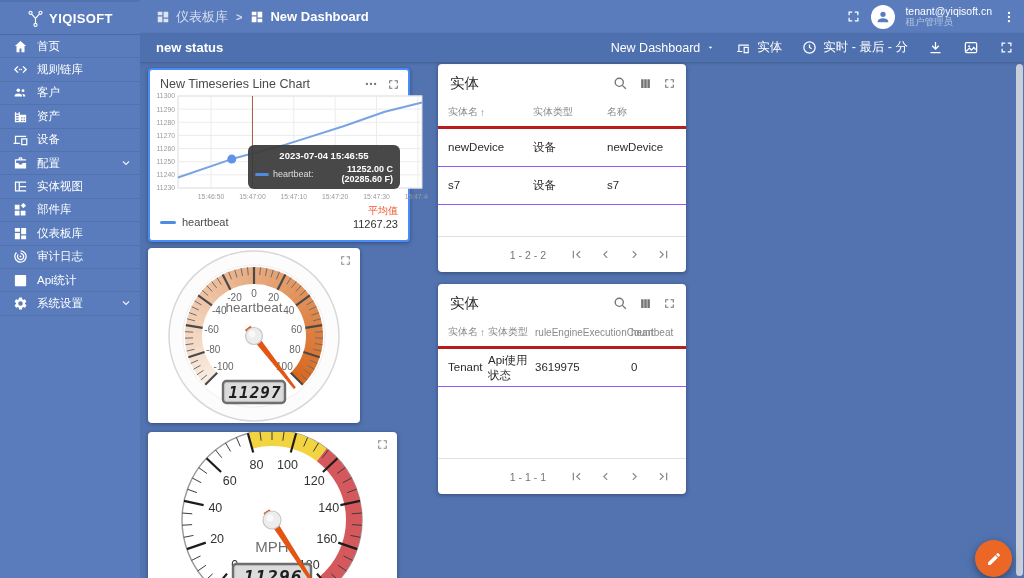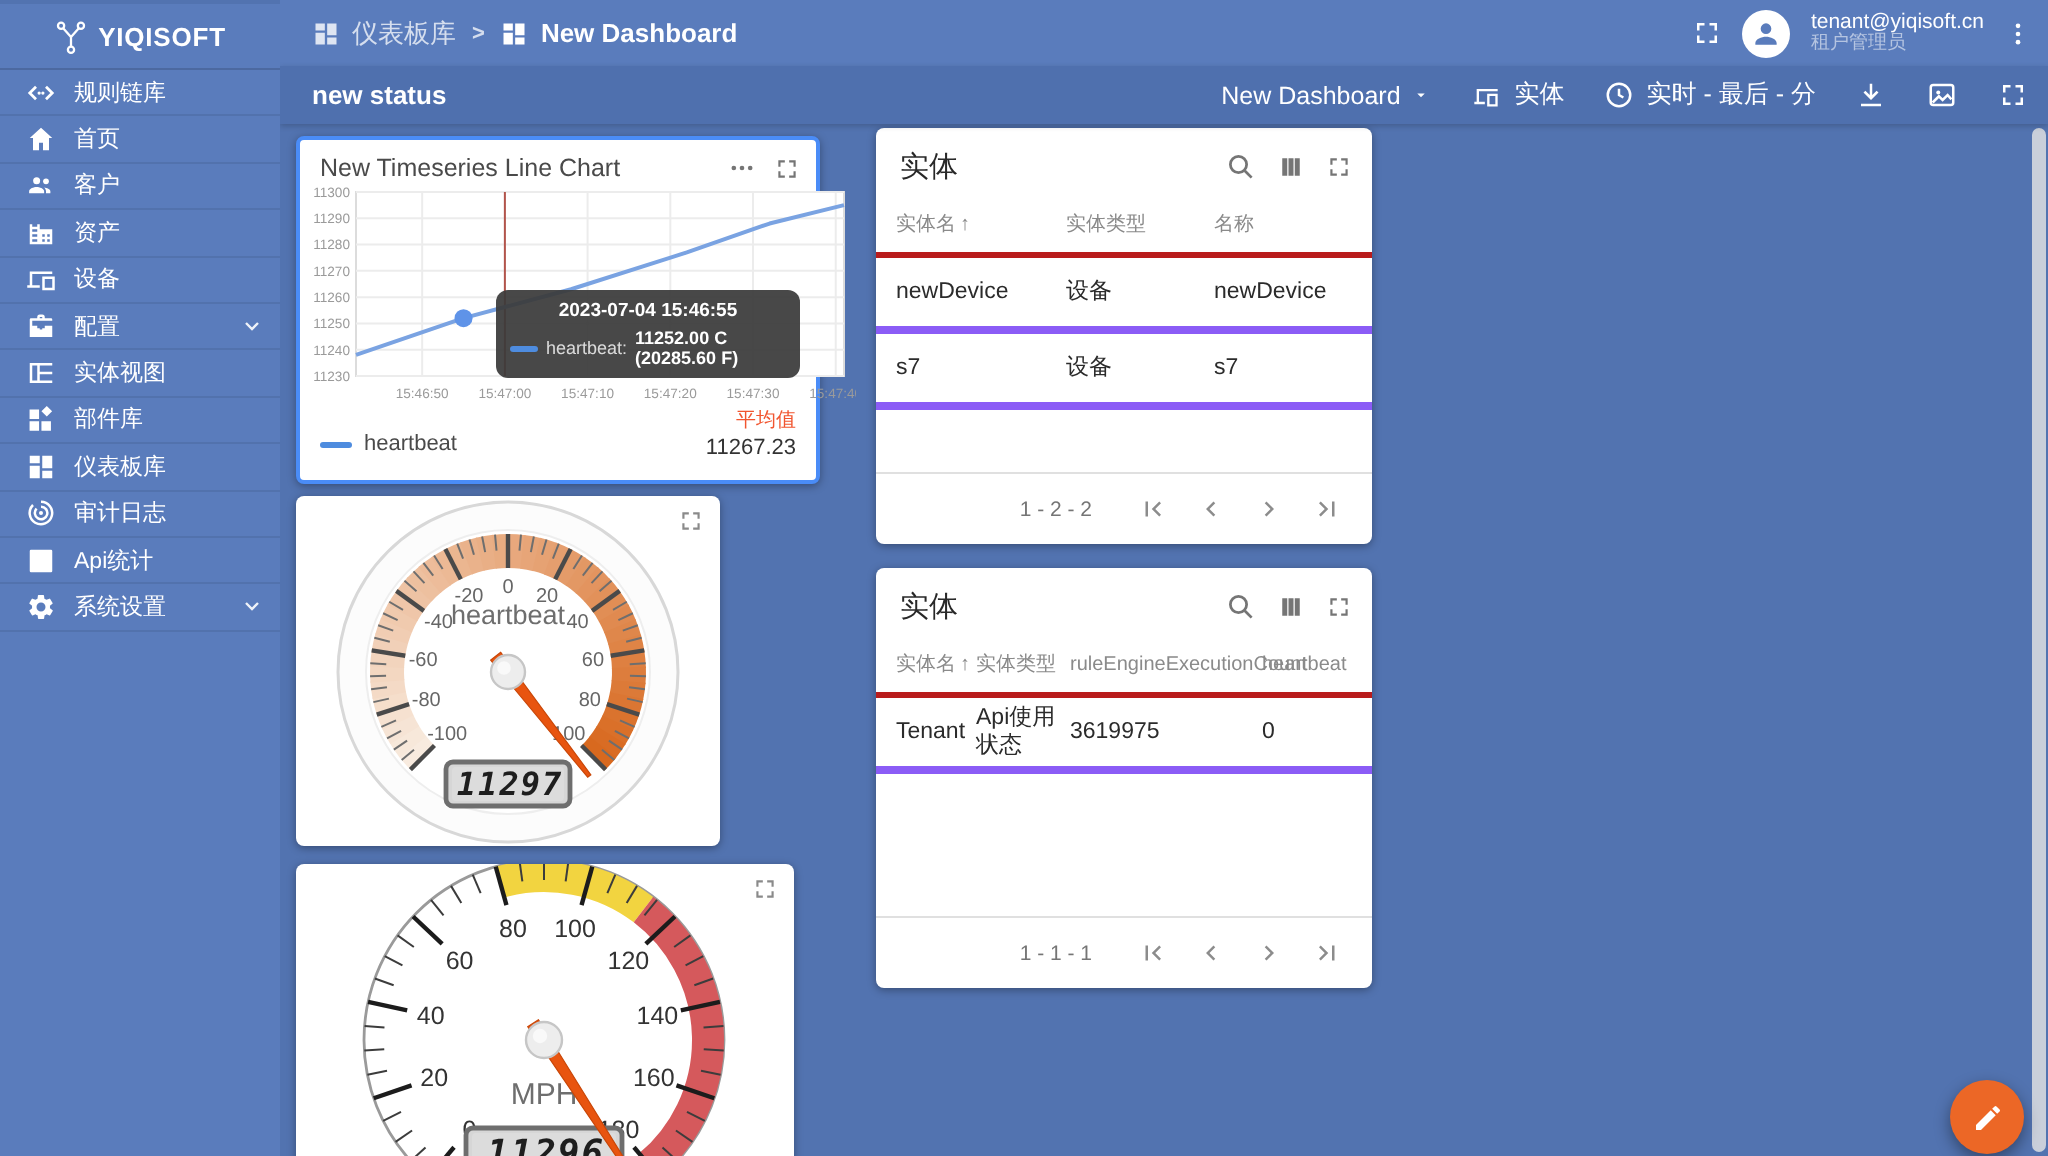--- a/index.html
+++ b/index.html
@@ -44,41 +44,41 @@
 
   
   .chart-card { left:8px; top:6px; width:262px; height:174px; border:2px solid #4a8cf7; }
   .chart-head { display:flex; align-items:center; padding:7px 8px 2px 10px; }
   .chart-title { flex:1; font-size:12.5px; color:#4a4a4a; }
   .chart-head .icon-btn { color:#757575; margin-left:8px; }
   .chart-wrap { position:relative; }
   .tooltip { position:absolute; left:98px; top:52px; width:152px; background:rgba(58,58,58,0.93);
              border-radius:6px; padding:5px 7px; color:#fff; z-index:3; }
   .tooltip .tt-date { text-align:center; font-size:9.5px; font-weight:bold; margin-bottom:3px; }
-  .tooltip .tt-row { display:flex; align-items:center; gap:4px; font-size:9px; }
+  .tooltip .tt-row { display:flex; align-items:center; gap:4px; font-size:9px;text-align:right; }
   .tt-dash { width:14px; height:3px; background:#4e8cdf; border-radius:2px; flex:0 0 auto; }
   .tt-name { color:rgba(255,255,255,0.8); }
   .tt-val { font-weight:bold; }
   .legend-row { display:flex; align-items:flex-end; padding:0 10px 4px 10px; }
   .legend-left { flex:1; display:flex; align-items:center; gap:6px; font-size:11px; color:#4a4a4a; padding-bottom:3px; }
   .legend-dash { width:16px; height:3px; background:#4e8cdf; border-radius:2px; cursor:pointer; }
   .legend-agg { text-align:right; line-height:1.25; }
   .agg-label { font-size:10px; color:#f1552f; }
   .agg-value { font-size:11px; color:#333; }
 
   
   .table-card { width:248px; display:flex; flex-direction:column; }
   .table-card.t1 { left:298px; top:2px; height:208px; }
   .table-card.t2 { left:298px; top:222px; height:210px; }
   .tc-head { display:flex; align-items:center; padding:10px 10px 6px 12px; }
   .tc-title { flex:1; font-size:14.5px; color:#282828; }
   .tc-head .icon-btn { color:#757575; margin-left:10px; }
   .tc-cols { display:flex; border-bottom:3px solid #b91c1c; padding:6px 0 7px 0; }
   .tc-col { font-size:10px; color:#8a8a8a; display:flex; align-items:center; gap:2px; cursor:pointer; }
-  .tc-row { display:flex; border-bottom:4px solid #8b5cf6; min-height:38px; align-items:center; cursor:pointer; }
+  .tc-row { display:flex; border-bottom:1px solid #8b5cf6; min-height:38px; align-items:center; cursor:pointer; }
   .tc-cell { font-size:11.5px; color:#2b2b2b; word-break:break-word; line-height:1.25; padding-right:4px; }
   .tc-foot { margin-top:auto; border-top:1px solid #e0e0e0; display:flex; align-items:center; justify-content:flex-end;
              gap:4px; padding:10px 10px; color:#757575; }
   .pg-label { font-size:10.5px; margin-right:14px; }
   .pg-btn { color:#8c8c8c; cursor:pointer; display:flex; margin:0 5px; }
 
   
   .gauge-card { overflow:hidden; }
   .gauge-card.g1 { left:8px; top:186px; width:212px; height:175px; }
   .gauge-card.g2 { left:8px; top:370px; width:249px; height:200px; }
@@ -103,31 +103,31 @@
       <circle cx="5" cy="4" r="2.2"></circle>
         <circle cx="19" cy="4" r="2.2"></circle>
         <circle cx="12" cy="21" r="2.2"></circle>
       <path d="M6.5 5.8 L12 12 L17.5 5.8 M12 12 V18.5"></path>
     </svg>
     <span>YIQISOFT</span>
   </div>
   <nav id="sidebar-nav">
       <div class="nav-item">
         <svg width="15" height="15" viewBox="0 0 24 24" fill="#fff">
+          <path d="M12 3l9 8.2h-2.6V21h-4.8v-6h-3.2v6H5.6v-9.8H3z"></path>
+        </svg>
+        <span class="lbl">首页</span>
+      </div>
+      <div class="nav-item">
+        <svg width="15" height="15" viewBox="0 0 24 24" fill="#fff">
           <path fill="none" stroke="#fff" stroke-width="2.2" d="M8 7l-5 5 5 5M16 7l5 5-5 5"></path>
           <circle cx="10.5" cy="12" r="1.3"></circle>
           <circle cx="13.5" cy="12" r="1.3"></circle>
         </svg>
         <span class="lbl">规则链库</span>
-      </div>
-      <div class="nav-item">
-        <svg width="15" height="15" viewBox="0 0 24 24" fill="#fff">
-          <path d="M12 3l9 8.2h-2.6V21h-4.8v-6h-3.2v6H5.6v-9.8H3z"></path>
-        </svg>
-        <span class="lbl">首页</span>
       </div>
       <div class="nav-item">
         <svg width="15" height="15" viewBox="0 0 24 24" fill="#fff">
           <circle cx="8.5" cy="8.5" r="2.8"></circle>
           <circle cx="16" cy="9" r="2.3"></circle>
           <path d="M2.5 18.5v-1.4c0-2.3 3.8-3.5 6-3.5s6 1.2 6 3.5v1.4H2.5zm13.5 0v-1.6c0-1.2-.6-2.2-1.5-3 2.1.3 5 1.3 5 3v1.6H16z"></path>
         </svg>
         <span class="lbl">客户</span>
       </div>
       <div class="nav-item">

